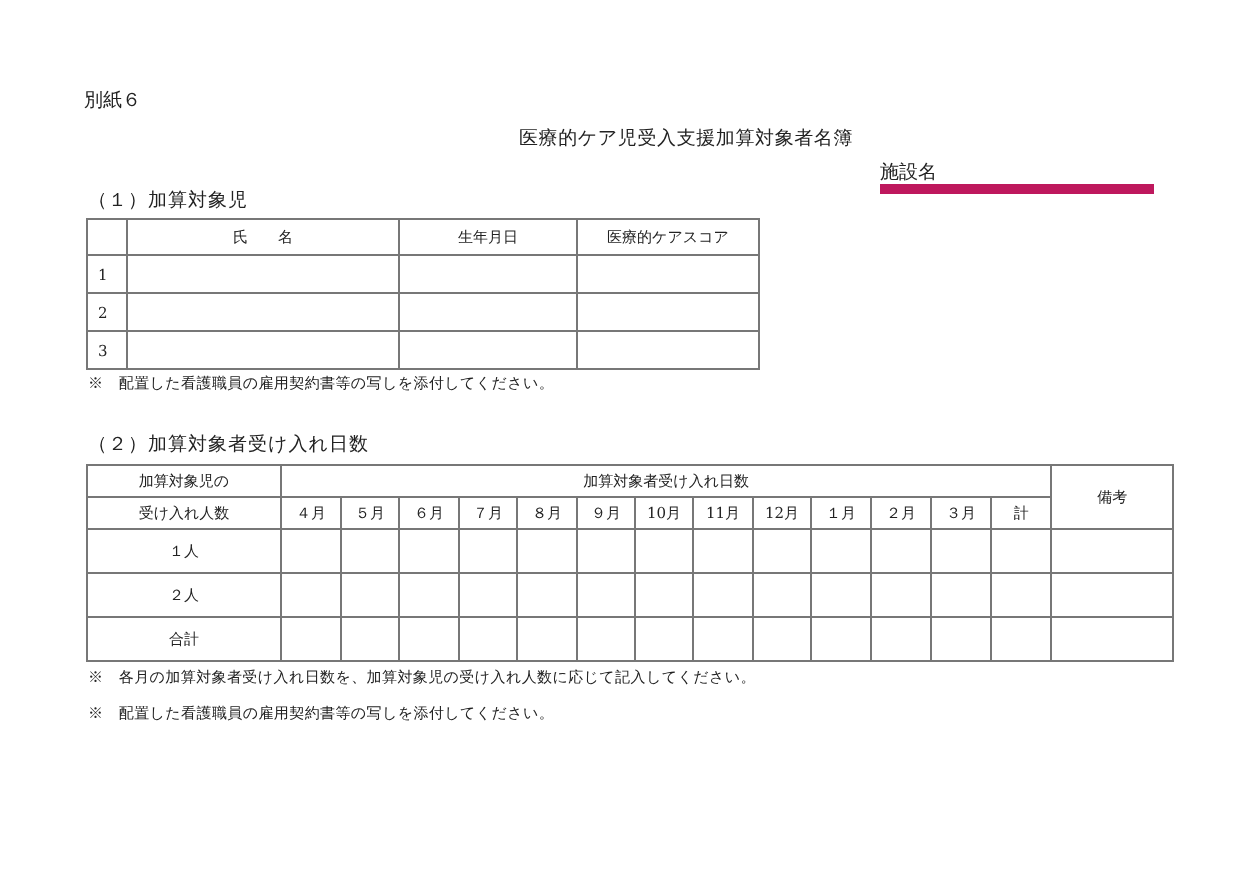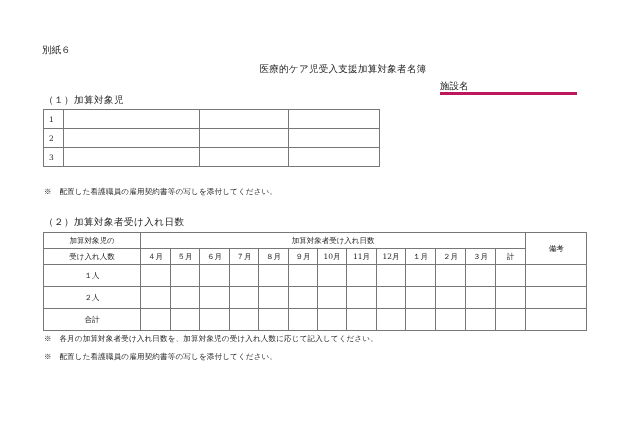--- a/index.html
+++ b/index.html
@@ -1,21 +1,21 @@
 <!DOCTYPE html>
 <html><head>
 <meta charset="utf-8">
 <style>
   html, body { margin:0; padding:0; }
   body { width:630px; height:439px; background:#ffffff; position:relative; overflow:hidden;
          font-family:"DejaVu Serif", "Liberation Serif", serif; color:#222; }
   .abs { position:absolute; white-space:nowrap; }
   .attachment { left:42px; top:44px; font-size:9.5px; }
   .title { left:0; width:630px; top:63px; text-align:center; font-size:9.5px; letter-spacing:0.3px;padding-left:28px; }
-  .facility { left:440px; top:80px; width:137px; border-bottom:3px solid #be185d; font-size:9.5px; height:12px; }
+  .facility { left:440px; top:80px; width:137px; border-bottom:5px solid #be185d; font-size:9.5px; height:12px; }
   .sec1 { left:44px; top:94px; font-size:9.5px; letter-spacing:0.5px; }
   .sec2 { left:44px; top:216px; font-size:9.5px; letter-spacing:0.5px; }
   .note { font-size:7.5px; letter-spacing:0.2px; }
   table { position:absolute; border-collapse:collapse; table-layout:fixed; font-size:7.5px; }
   td, th { border:1px solid #777; padding:0; font-weight:normal; }
   .t1 { left:43px; top:109px; width:336px; }
   .t1 th { height:17px; text-align:center; }
   .t1 td { height:18px; }
   .t1 td.num { text-align:left; padding-left:5px; }
   .t2 { left:43px; top:232px; width:543px; }
@@ -34,20 +34,26 @@
 <div class="abs sec1">（１）加算対象児</div>
 
 <table class="t1">
   <colgroup>
       <col style="width:20px">
       <col style="width:136px">
       <col style="width:89px">
       <col style="width:91px">
     </colgroup>
   <tbody>
+      <tr>
+    <th></th>
+    <th>氏　　名</th>
+    <th>生年月日</th>
+    <th>医療的ケアスコア</th>
+  </tr>
   <tr>
     <td class="num">1</td>
     <td></td>
     <td></td>
     <td></td>
   </tr>
   <tr>
     <td class="num">2</td>
     <td></td>
     <td></td>

